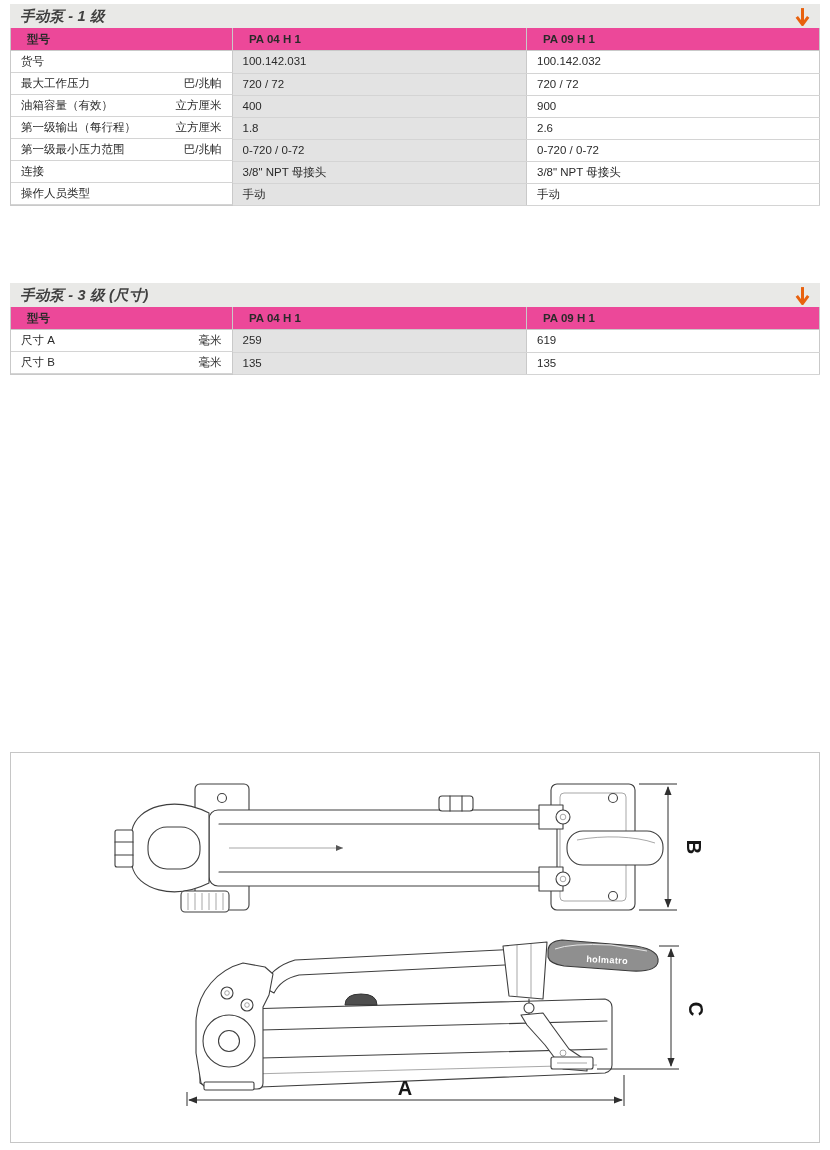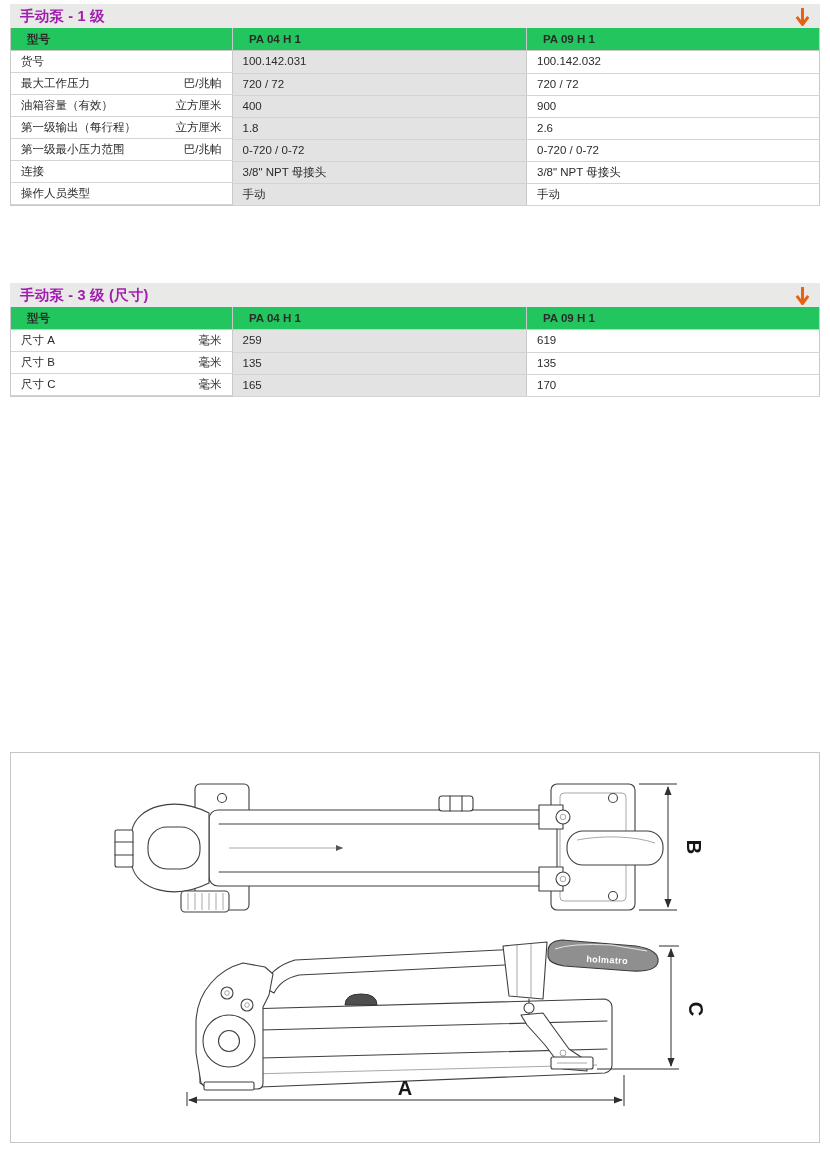--- a/index.html
+++ b/index.html
@@ -16,35 +16,35 @@
   }
   .spec-section{position:absolute;left:10px;right:10px;}
   #section-0{top:4px;}
   #section-1{top:283px;}
   .bar{
     height:24px;background:var(--header-bg);
     display:flex;align-items:center;justify-content:space-between;
     padding:0 10px;box-sizing:border-box;
   }
   .bar h2{
-    margin:0;font-size:14.5px;font-weight:bold;color:#a21caf;letter-spacing:.2px;
+    margin:0;font-size:14.5px;font-weight:bold;color:#404040;letter-spacing:.2px;font-style:italic;
   }
   .dl-arrow{display:flex;align-items:center;cursor:pointer;}
   table{
     width:100%;border-collapse:collapse;table-layout:fixed;
     border:1px solid var(--border);border-top:none;background:#fff;
   }
   col.c-lbl{width:222px;}
   col.c-v1{width:294px;}
   th,td{
     height:21px;line-height:21px;padding:0 10px;font-size:11.5px;
     text-align:left;white-space:nowrap;overflow:hidden;
     border-bottom:1px solid #d4d4d4;
   }
-  thead th{height:22px;line-height:22px;font-weight:bold;background:#22c55e;border-bottom:1px solid var(--border);padding-left:16px;}
+  thead th{height:22px;line-height:22px;font-weight:bold;background:#ec4899;border-bottom:1px solid var(--border);padding-left:16px;}
   td.lbl{display:flex;justify-content:space-between;align-items:center;}
   td.lbl .unit{color:#2a2a2a;padding-left:8px;}
   td.lbl,th.lbl{border-right:1px solid var(--border);}
   td.v1,th.v1{border-right:1px solid var(--border);}
   td.v1{background:var(--row-gray);}
   .drawing-box{
     position:absolute;left:10px;right:10px;top:752px;height:389px;
     border:1px solid #c6c6c6;background:#fff;box-sizing:content-box;
   }
   .drawing-box svg{display:block;width:100%;height:100%;}
@@ -176,28 +176,20 @@
             <td class="val v2">619</td>
           </tr>
           <tr>
             <td class="lbl">
               <span>尺寸 B</span>
               <span class="unit">毫米</span>
             </td>
             <td class="val v1">135</td>
             <td class="val v2">135</td>
           </tr>
-          <tr>
-            <td class="lbl">
-              <span>尺寸 C</span>
-              <span class="unit">毫米</span>
-            </td>
-            <td class="val v1">165</td>
-            <td class="val v2">170</td>
-          </tr>
         </tbody>
     </table>
   </section>
 
   <div class="drawing-box">
     <svg viewBox="0 0 808 389">
       <defs>
         <marker id="ah" viewBox="0 0 10 10" refX="9" refY="5" markerWidth="9" markerHeight="9" orient="auto-start-reverse">
           <path d="M0,1 L10,5 L0,9 Z" fill="#2f2f2f"></path>
         </marker>

